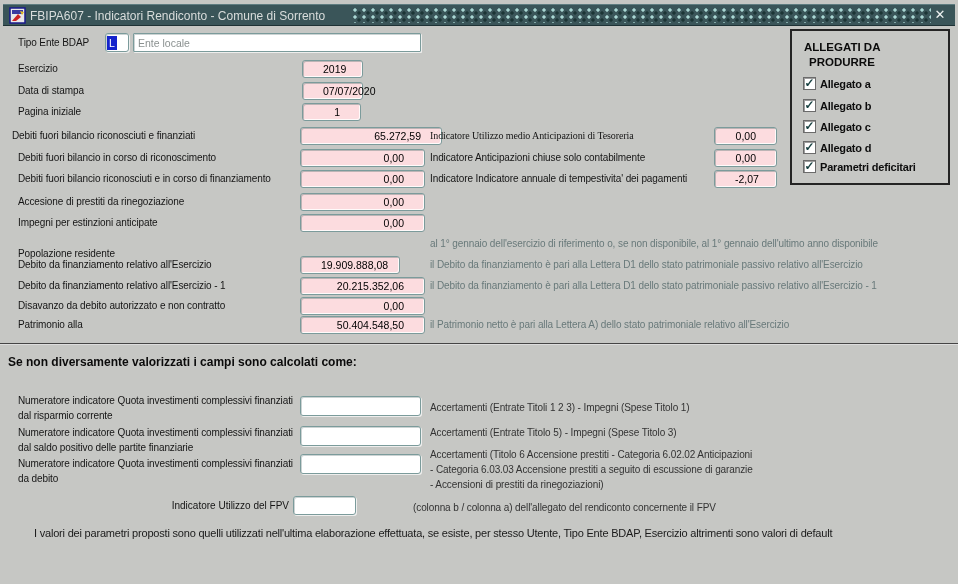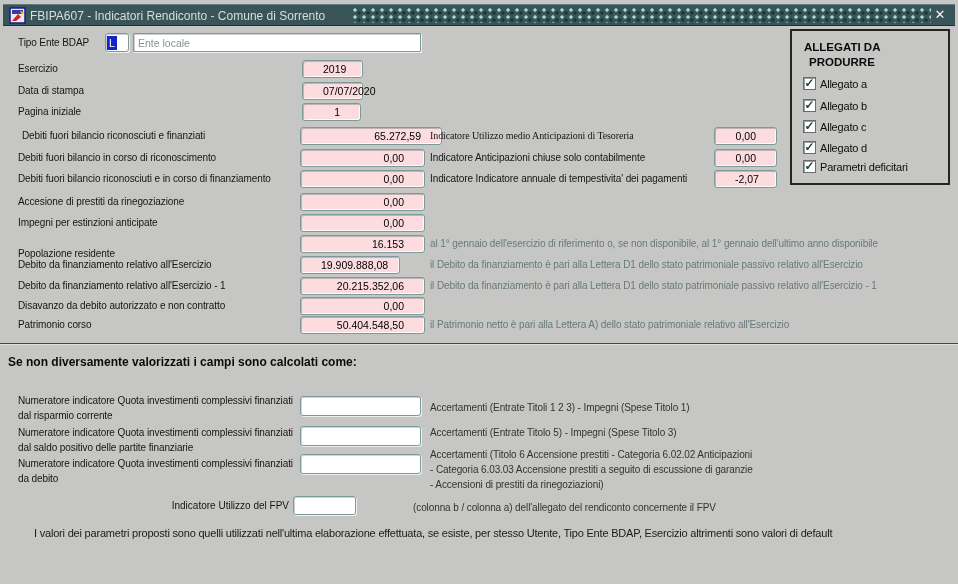--- a/index.html
+++ b/index.html
@@ -35,21 +35,21 @@
   .code-sel{display:inline-block;background:#1423cc;color:#fff;font-size:10.5px;line-height:14px;
     padding:0 2px;margin-top:1px;}
 
   
   .alg-box{position:absolute;left:790px;top:29px;width:160px;height:156px;border:2px solid #242424;box-sizing:border-box;}
   .alg-title{position:absolute;font-size:11.5px;font-weight:bold;color:#0b0b0b;white-space:nowrap;}
   .chk-item{position:absolute;display:flex;align-items:center;gap:4px;}
   .chk{width:13px;height:13px;background:#fff;border:1px solid #6b6b6b;
     box-shadow:inset 1px 1px 0 #9e9e9e;box-sizing:border-box;text-align:center;}
   .chk .mark{display:block;color:#153f3f;font-weight:bold;font-size:12px;line-height:11px;}
-  .chk-label{font-weight:normal;font-size:11px;color:#0d0d0d;letter-spacing:-0.2px;white-space:nowrap;}
+  .chk-label{font-weight:bold;font-size:11px;color:#0d0d0d;letter-spacing:-0.2px;white-space:nowrap;}
 
   
   .divider{position:absolute;left:0;top:343px;width:958px;height:1px;background:#454545;}
   .divider-lite{position:absolute;left:0;top:344px;width:958px;height:1px;background:#dddddd;}
   .sec-header{position:absolute;left:8px;top:355px;font-size:12px;font-weight:bold;color:#0b0b0b;white-space:nowrap;}
 
   .wrap-label{position:absolute;font-size:10px;color:#151515;width:280px;line-height:15px;letter-spacing:-0.1px;}
   .fpv-label{position:absolute;left:18px;top:500px;width:271px;text-align:right;font-size:10px;color:#151515;white-space:nowrap;}
   .footer{position:absolute;left:34px;top:527px;font-size:11px;color:#1a1a1a;white-space:nowrap;letter-spacing:-0.2px;}
 </style>
@@ -76,21 +76,21 @@
 
   <span class="label" style="left:18px;top:63px;">Esercizio</span>
   <div class="pfield" style="left:302px;top:60px;width:61px;">2019</div>
 
   <span class="label" style="left:18px;top:85px;">Data di stampa</span>
   <div class="pfield" style="left:302px;top:82px;width:61px;">07/07/2020</div>
 
   <span class="label" style="left:18px;top:106px;">Pagina iniziale</span>
   <div class="pfield" style="left:302px;top:103px;width:59px;">1</div>
 
-  <span class="label" style="left:22px;top:130px;">Debiti fuori bilancio riconosciuti e finanziati</span>
+  <span class="label" style="left:12px;top:130px;">Debiti fuori bilancio riconosciuti e finanziati</span>
   <div class="pfield" style="left:300px;top:127px;width:142px;">65.272,59</div>
   <span class="label" style="left:430px;top:130px;font-family:Liberation Serif, serif;">Indicatore Utilizzo medio Anticipazioni di Tesoreria</span>
   <div class="pfield" style="left:714px;top:127px;width:63px;">0,00</div>
 
   <span class="label" style="left:18px;top:152px;">Debiti fuori bilancio in corso di riconoscimento</span>
   <div class="pfield" style="left:300px;top:149px;width:125px;">0,00</div>
   <span class="label" style="left:430px;top:152px;">Indicatore Anticipazioni chiuse solo contabilmente</span>
   <div class="pfield" style="left:714px;top:149px;width:63px;">0,00</div>
 
   <span class="label" style="left:18px;top:173px;">Debiti fuori bilancio riconosciuti e in corso di finanziamento</span>
@@ -98,35 +98,34 @@
   <span class="label" style="left:430px;top:173px;">Indicatore Indicatore annuale di tempestivita' dei pagamenti</span>
   <div class="pfield" style="left:714px;top:170px;width:63px;">-2,07</div>
 
   <span class="label" style="left:18px;top:196px;">Accesione di prestiti da rinegoziazione</span>
   <div class="pfield" style="left:300px;top:193px;width:125px;">0,00</div>
 
   <span class="label" style="left:18px;top:217px;">Impegni per estinzioni anticipate</span>
   <div class="pfield" style="left:300px;top:214px;width:125px;">0,00</div>
 
   <span class="label" style="left:18px;top:238px;margin-top:10px;">Popolazione residente</span>
-  <div class="pfield" style="left:300px;top:235px;width:125px;">16.153</div>
   <span class="note" style="left:430px;top:238px;">al 1° gennaio dell'esercizio di riferimento o, se non disponibile, al 1° gennaio dell'ultimo anno disponibile</span>
 
   <span class="label" style="left:18px;top:259px;">Debito da finanziamento relativo all'Esercizio</span>
   <div class="pfield" style="left:300px;top:256px;width:100px;">19.909.888,08</div>
   <span class="note" style="left:430px;top:259px;">il Debito da finanziamento è pari alla Lettera D1 dello stato patrimoniale passivo relativo all'Esercizio</span>
 
   <span class="label" style="left:18px;top:280px;">Debito da finanziamento relativo all'Esercizio - 1</span>
   <div class="pfield" style="left:300px;top:277px;width:125px;">20.215.352,06</div>
   <span class="note" style="left:430px;top:280px;">il Debito da finanziamento è pari alla Lettera D1 dello stato patrimoniale passivo relativo all'Esercizio - 1</span>
 
   <span class="label" style="left:18px;top:300px;">Disavanzo da debito autorizzato e non contratto</span>
   <div class="pfield" style="left:300px;top:297px;width:125px;">0,00</div>
 
-  <span class="label" style="left:18px;top:319px;">Patrimonio corso</span>
+  <span class="label" style="left:18px;top:319px;">Patrimonio alla</span>
   <div class="pfield" style="left:300px;top:316px;width:125px;">50.404.548,50</div>
   <span class="note" style="left:430px;top:319px;">il Patrimonio netto è pari alla Lettera A) dello stato patrimoniale relativo all'Esercizio</span>
 
   <div class="alg-box">
     <span class="alg-title" style="left:12px;top:10px;position:absolute;">ALLEGATI DA</span>
     <span class="alg-title" style="left:17px;top:25px;position:absolute;">PRODURRE</span>
 
     <div class="chk-item" style="left:11px;top:46px;">
       <span class="chk">
           <span class="mark">✓</span>

